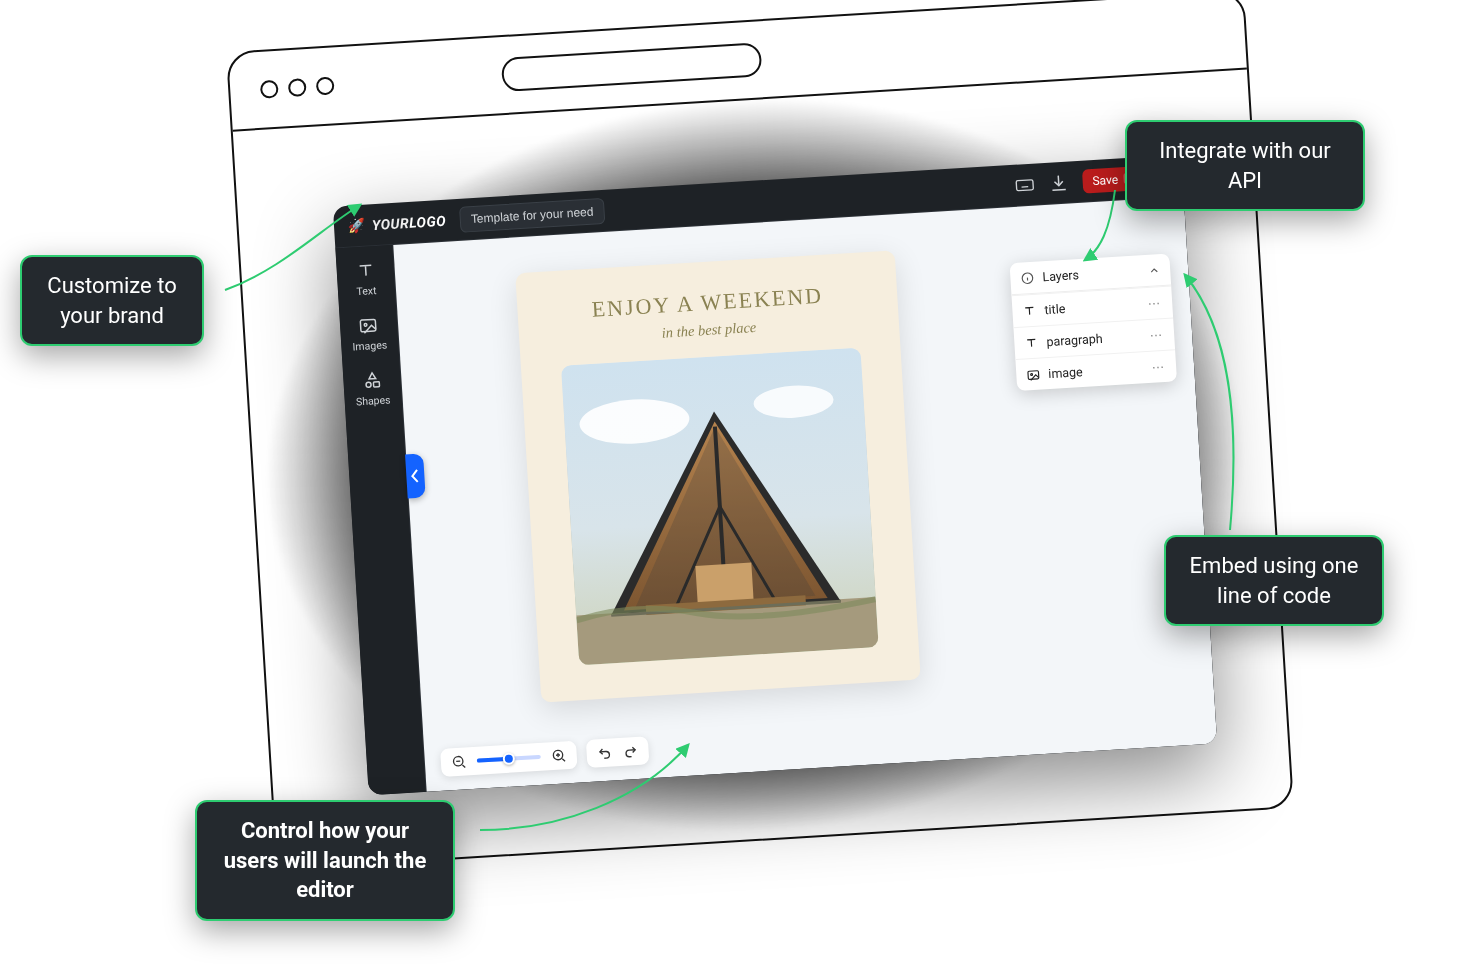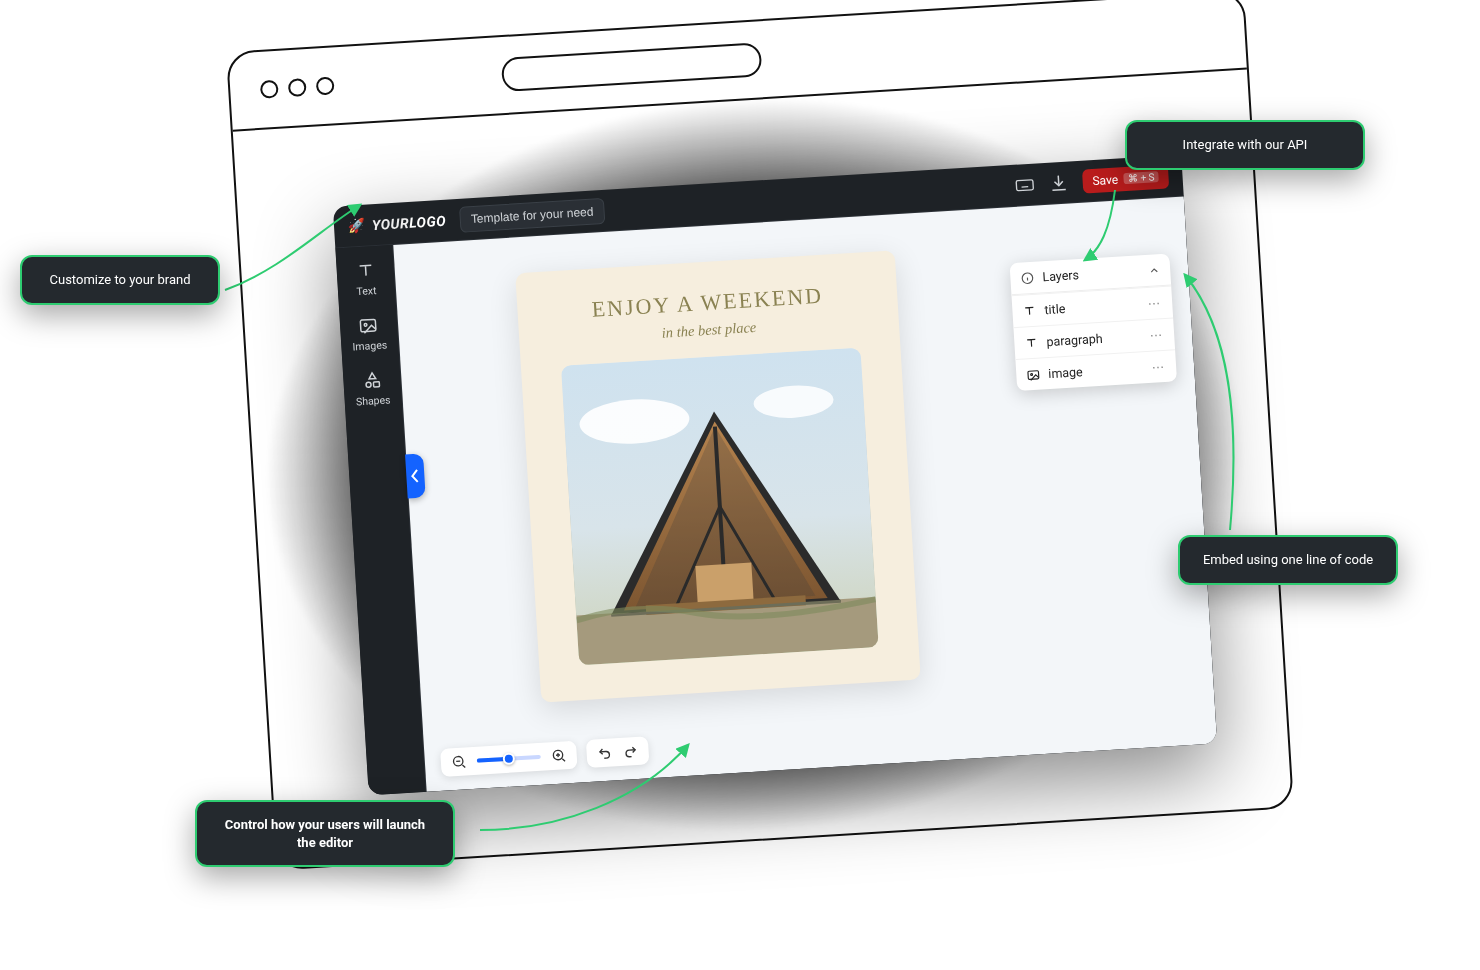--- a/index.html
+++ b/index.html
@@ -115,27 +115,27 @@
     display:flex; align-items:center; gap:10px; padding:6px 10px; color:#333;
   }
   .slider { position:relative; width:64px; height:4px; background:#c9d7ff; border-radius:4px; }
   .slider::before { content:""; position:absolute; left:0; top:0; height:4px; width:50%; background:#1463ff; border-radius:4px; }
   .slider .thumb { position:absolute; left:50%; top:50%; width:12px; height:12px; border-radius:50%; background:#1463ff; border:2px solid #fff; transform:translate(-50%,-50%); box-shadow:0 1px 3px rgba(0,0,0,.3); }
 
   
   .callout {
     position:absolute; z-index:20;
     background:#24292e; color:#fff; border:2px solid #2ecc71; border-radius:12px;
-    padding:14px 20px; font-size:13px; line-height:1.35; text-align:center;
+    padding:14px 20px; font-size:22px; line-height:1.35; text-align:center;
     box-shadow: 0 10px 30px rgba(0,0,0,.35);
     max-width: 260px;
   }
-  .callout.c1 { left:20px;  top:255px; width:200px; }
+  .callout.c1 { left:20px;  top:255px; width:184px; }
   .callout.c2 { right:115px; top:120px; width:240px; }
-  .callout.c3 { right:82px;  top:535px; width:220px; }
+  .callout.c3 { right:96px;  top:535px; width:220px; }
   .callout.c4 { left:195px;  top:800px; width:280px;font-weight:bold; }
 
   
   .wires { position:absolute; inset:0; z-index:15; pointer-events:none; }
 
   .ic { display:inline-flex; }
 </style>
 </head>
 <body>
 

